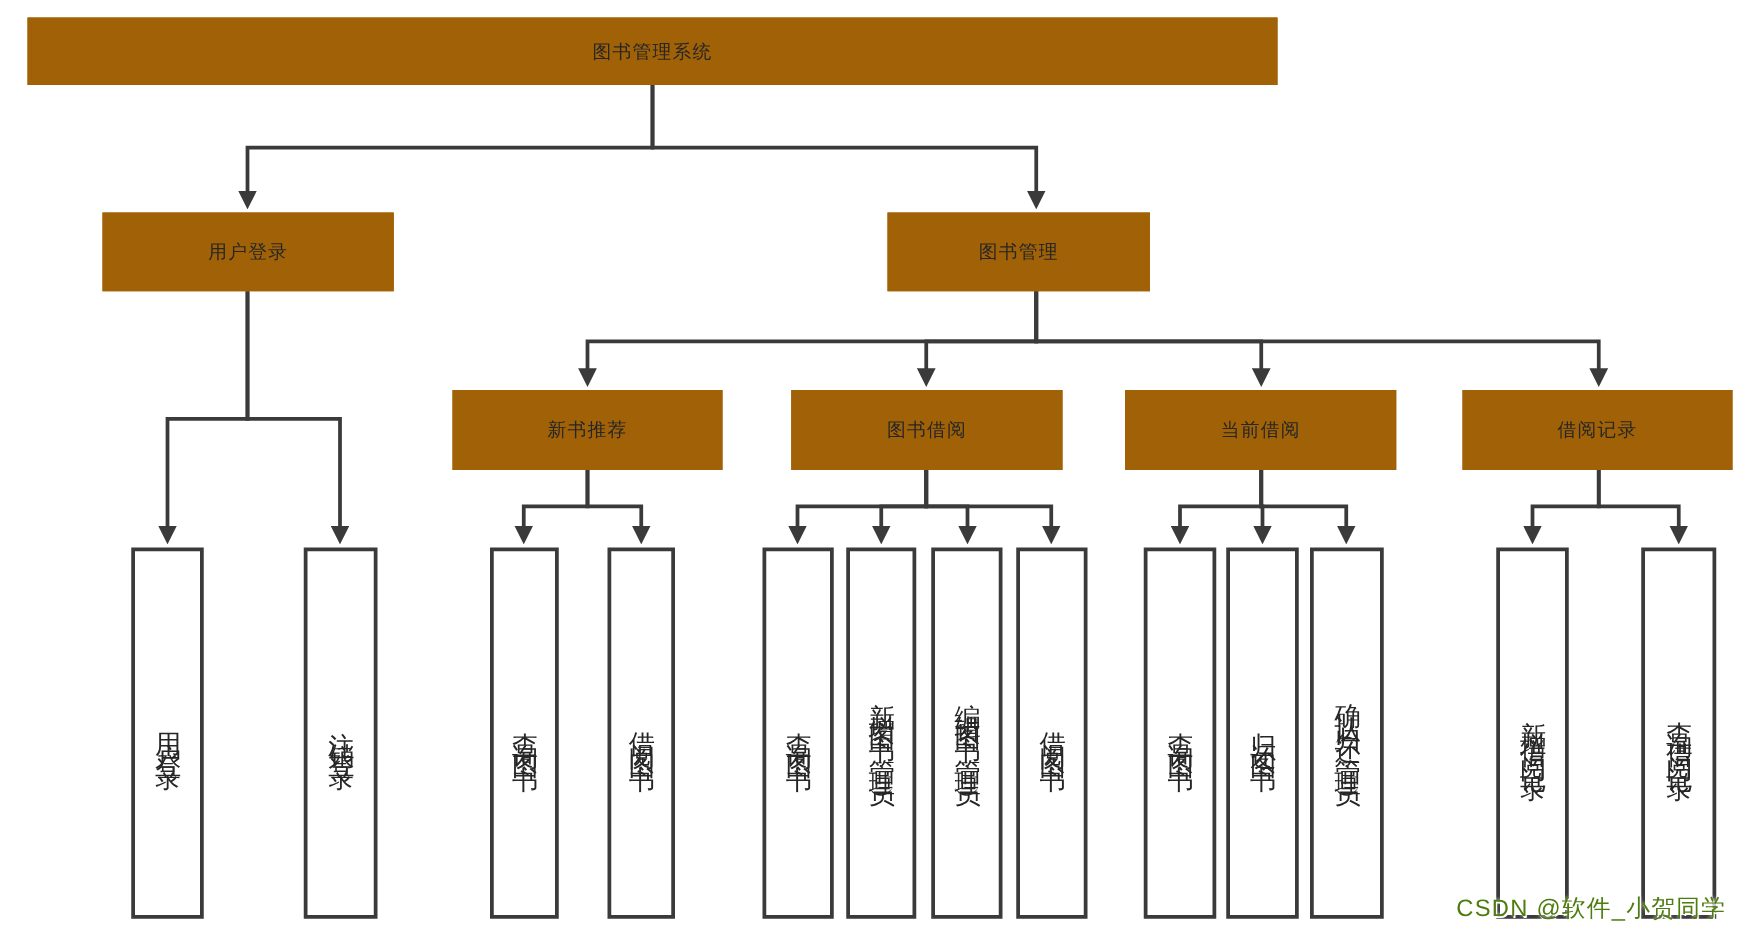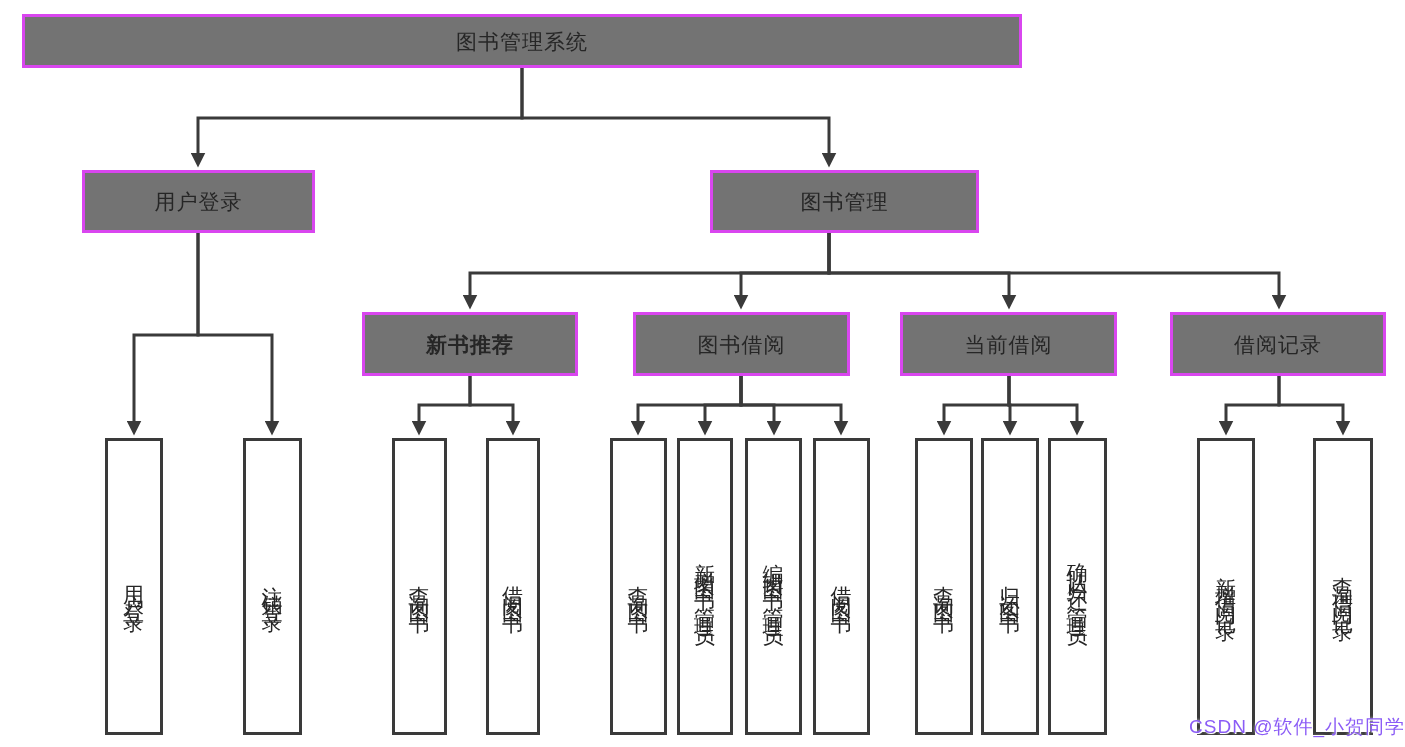--- a/index.html
+++ b/index.html
@@ -17,27 +17,27 @@
   .connectors {
     position: absolute;
     left: 0; top: 0;
     width: 1405px;
     height: 747px;
     z-index: 1;
   }
 
   .box {
     position: absolute;
-    border: 3px solid #d946ef;
-    background: #737373;
+    border: 3px solid #a16207;
+    background: #a16207;
     color: #262626;
     display: flex;
     align-items: center;
     justify-content: center;
-    font-size: 21px;
+    font-size: 15px;
     letter-spacing: 1px;
     z-index: 2;
     line-height: 1;
   }
 
   .vbox {
     position: absolute;
     top: 438px;
     height: 297px;
     border: 3px solid #3a3a3a;
@@ -52,24 +52,24 @@
     writing-mode: vertical-rl;
     font-size: 21px;
     letter-spacing: 9px;
     line-height: 1;
     white-space: nowrap;
   }
 
   .watermark {
     position: absolute;
     top: 714px;
-    right: 0;
+    right: 24px;
     font-size: 19px;
     letter-spacing: 1px;
-    color: #8b5cf6;
+    color: #4d7c0f;
     text-shadow: 0 0 3px #ffffff, 1px 1px 0 #ffffff;
     z-index: 3;
   }
 </style>
 </head>
 <body>
 
 <div class="canvas">
 
   <svg class="connectors" viewBox="0 0 1405 747" xmlns="http://www.w3.org/2000/svg">
@@ -104,23 +104,23 @@
       <path d="M1009,376 L1009,405 L1077,405 L1077,431" marker-end="url(#arrow)"></path>
 
       <path d="M1279,376 L1279,405 L1226,405 L1226,431" marker-end="url(#arrow)"></path>
       <path d="M1279,376 L1279,405 L1343,405 L1343,431" marker-end="url(#arrow)"></path>
     </g>
   </svg>
 
   <div class="box" style="left:22px; top:14px; width:1000px; height:54px;">图书管理系统</div>
 
   <div class="box" style="left:82px; top:170px; width:233px; height:63px;">用户登录</div>
-  <div class="box" style="left:710px; top:170px; width:269px; height:63px;">图书管理</div>
+  <div class="box" style="left:710px; top:170px; width:210px; height:63px;">图书管理</div>
 
-  <div class="box" style="left:362px; top:312px; width:216px; height:64px;font-weight:bold;">新书推荐</div>
+  <div class="box" style="left:362px; top:312px; width:216px; height:64px;">新书推荐</div>
   <div class="box" style="left:900px; top:312px; width:217px; height:64px;">当前借阅</div>
   <div class="box" style="left:633px; top:312px; width:217px; height:64px;">图书借阅</div>
   <div class="box" style="left:1170px; top:312px; width:216px; height:64px;">借阅记录</div>
 
   <div class="vbox" style="left:105px; width:58px;">
     <span>用户登录</span>
   </div>
   <div class="vbox" style="left:243px; width:59px;">
     <span>注销登录</span>
   </div>

